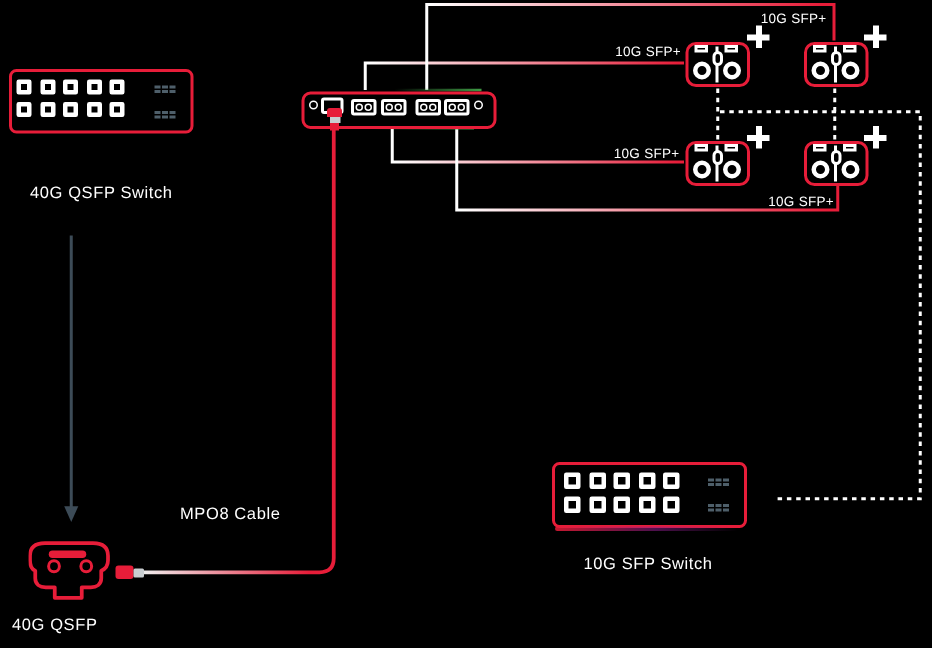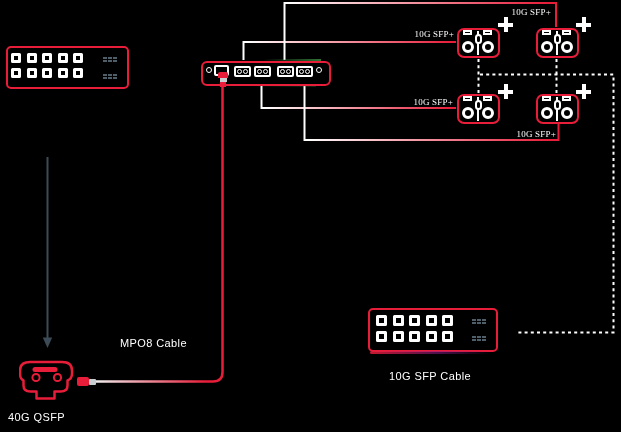--- a/index.html
+++ b/index.html
@@ -25,21 +25,21 @@
   .vent { position:absolute; display:flex; flex-direction:column; gap:1.5px; }
   .vrow { display:flex; gap:1.5px; }
   .vrow i { display:block; width:3.5px; height:1.5px; background:#4e5f6a; }
   .glow { position:absolute; left:370px; top:351px; width:122px; height:3px; border-radius:2px;
           background:linear-gradient(90deg, rgba(231,29,57,.85), rgba(140,30,140,.55) 55%, rgba(0,0,0,0));
           filter:blur(.5px); }
 
   
   .lbl { position:absolute; color:#ffffff; letter-spacing:.4px; white-space:nowrap; }
   .lbl-big { font-size:11px; font-weight:500; }
-  .lbl-sm  { font-size:9px;  font-weight:500; letter-spacing:.2px;font-family:Liberation Serif, serif; }
+  .lbl-sm  { font-size:9px;  font-weight:500; letter-spacing:.2px; }
   .lbl-qswitch { left:20px; top:123px; }
   .lbl-sswitch { left:389px; top:370px; }
   .lbl-qsfp    { left:8px; top:411px; }
   .lbl-cable   { left:120px; top:337px; }
   .lbl-m1 { left:408px; top:29px;  width:46px; text-align:right; }
   .lbl-m2 { left:505px; top:7px;   width:46px; text-align:right; }
   .lbl-m3 { left:407px; top:97px;  width:46px; text-align:right; }
   .lbl-m4 { left:511px; top:129px; width:45px; text-align:right; }
 
   
@@ -167,20 +167,21 @@
           <i></i>
           <i></i>
         </div>
         <div class="vrow">
           <i></i>
           <i></i>
           <i></i>
         </div>
     </div>
   </div>
+  <div class="lbl lbl-big lbl-qswitch">40G QSFP Switch</div>
 
   <div class="cassette">
     <span class="screw" style="left:2.5px; top:4px;"></span>
     <span class="mpoport"></span>
     <span class="lcport" style="left:31px;">
         <span class="bore"></span>
         <span class="bore"></span>
       </span>
     <span class="lcport" style="left:51px;">
         <span class="bore"></span>
@@ -277,21 +278,21 @@
           <i></i>
         </div>
         <div class="vrow">
           <i></i>
           <i></i>
           <i></i>
         </div>
     </div>
   </div>
   <div class="glow"></div>
-  <div class="lbl lbl-big lbl-sswitch">10G SFP Cable</div>
+  <div class="lbl lbl-big lbl-sswitch">10G SFP Switch</div>
 
   <svg class="qsfp-icon" width="56" height="44" viewBox="0 0 56 44">
     <path d="M 11 2 H 43 C 49.5 2 53 5 53 10.5 V 13.5 C 53 17.5 51 19.5 48.5 20.5 V 25.5 C 48.5 29.5 45.5 31.5 41.5 31.5 H 35.5 V 38.5 H 17.5 V 31.5 H 11.5 C 7.5 31.5 4.5 29.5 4.5 25.5 V 20.5 C 2 19.5 1 17.5 1 13.5 V 10.5 C 1 5 4.5 2 11 2 Z" fill="none" stroke="#e71d39" stroke-width="2.5" stroke-linejoin="round"></path>
     <rect x="13.5" y="7" width="25" height="5" rx="2.5" fill="#e71d39"></rect>
     <circle cx="17" cy="17.5" r="3.6" fill="none" stroke="#e71d39" stroke-width="2"></circle>
     <circle cx="38.5" cy="17.5" r="3.6" fill="none" stroke="#e71d39" stroke-width="2"></circle>
   </svg>
   <div class="ferrule-red"></div>
   <div class="ferrule-gray"></div>
   <div class="lbl lbl-big lbl-qsfp">40G QSFP</div>

